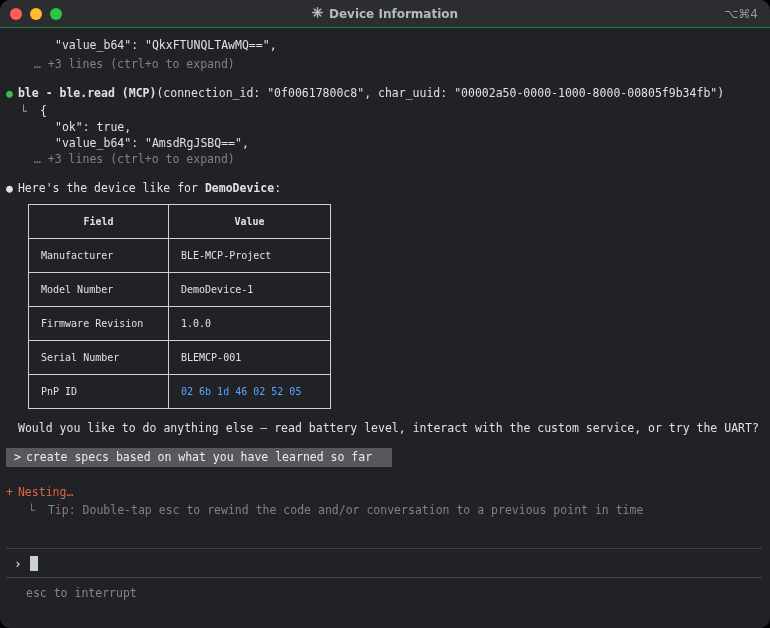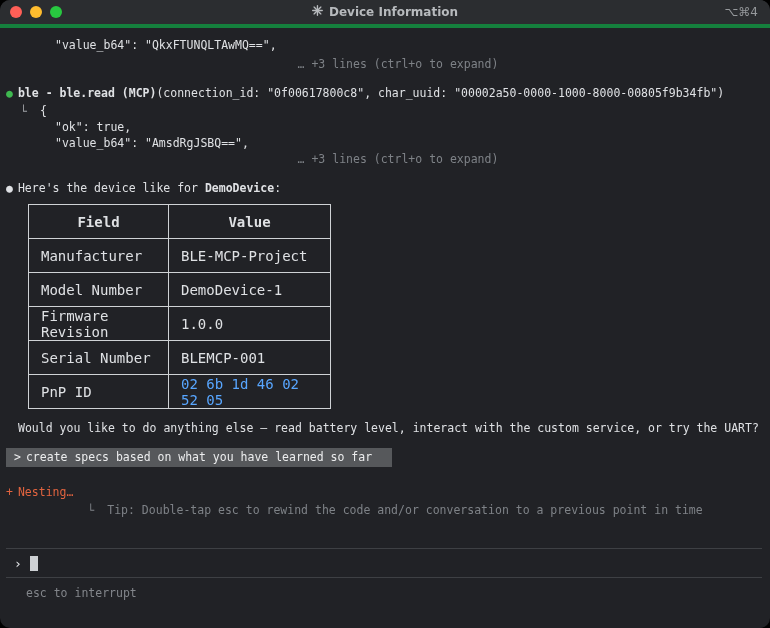--- a/index.html
+++ b/index.html
@@ -2,49 +2,49 @@
 <html><head>
 <meta charset="utf-8">
 <style>
   * { margin:0; padding:0; box-sizing:border-box; }
   html,body { width:770px; height:628px; background:#000; overflow:hidden;
     font-family:"DejaVu Sans Mono", monospace; }
   .window { width:770px; height:628px; background:#212226; border-radius:10px;
     overflow:hidden; position:relative; }
 
   
-  .titlebar { height:28px; background:#2b2d30; border-bottom:4px solid #15803d;
+  .titlebar { height:28px; background:#2b2d30; border-bottom:1px solid #15803d;
     display:flex; align-items:center; position:relative; }
   .lights { display:flex; gap:8px; padding-left:10px; }
   .light { width:12px; height:12px; border-radius:50%; border:none; padding:0; cursor:default; }
   .light.red { background:#ff5f57; }
   .light.yellow { background:#febc2e; }
   .light.green-l { background:#28c840; }
   .title { position:absolute; left:50%; transform:translateX(-50%);
     color:#b7babd; font-size:12px; font-weight:bold;
     font-family:"DejaVu Sans", sans-serif; display:flex; align-items:center; gap:6px; }
   .shortcut { margin-left:auto; padding-right:12px; color:#96999c; font-size:12px;
     font-family:"DejaVu Sans", sans-serif; }
 
   
   .term { padding:8px 8px 0 6px; font-size:11.5px; color:#dfe1e4; }
   .ln   { height:19px; line-height:19px; white-space:nowrap; }
   .ln17 { height:16px; line-height:16px; white-space:nowrap; }
-  .dim  { color:#7e8287;text-align:center; }
+  .dim  { color:#7e8287; }
   .dim2 { color:#9fa2a6; }
   .green { color:#3fb950; }
   .orange { color:#e2643f; }
   .bold { font-weight:bold; }
   .ind49 { margin-left:49px; } .ind28 { margin-left:28px; }
   .ind14 { margin-left:14px; } .ind12 { margin-left:12px; } .ind10 { margin-left:22px; }
   .ml7 { margin-left:5px; } .ml13 { margin-left:13px; } .mt10 { margin-top:10px; } .mt12 { margin-top:12px; }
   .mt16 { margin-top:16px; }
 
   
-  .info-table { border-collapse:collapse; margin:6px 0 0 22px; font-size:14px; color:#dfe1e4; }
+  .info-table { border-collapse:collapse; margin:6px 0 0 22px; font-size:10px; color:#dfe1e4; }
   .info-table th, .info-table td { border:1px solid #cfd2d5; height:34px; padding:0 12px; }
   .info-table th { text-align:center; font-weight:bold; }
   .info-table td { text-align:left; }
   .col-field { width:140px; } .col-value { width:162px; }
   td.fld { font-weight:normal;margin-top:20px; }
   td.code-blue { color:#58a6ff; }
 
   
   .queued { margin-top:10px; }
   .chip { display:inline-block; background:#56585b; color:#ecedee;

